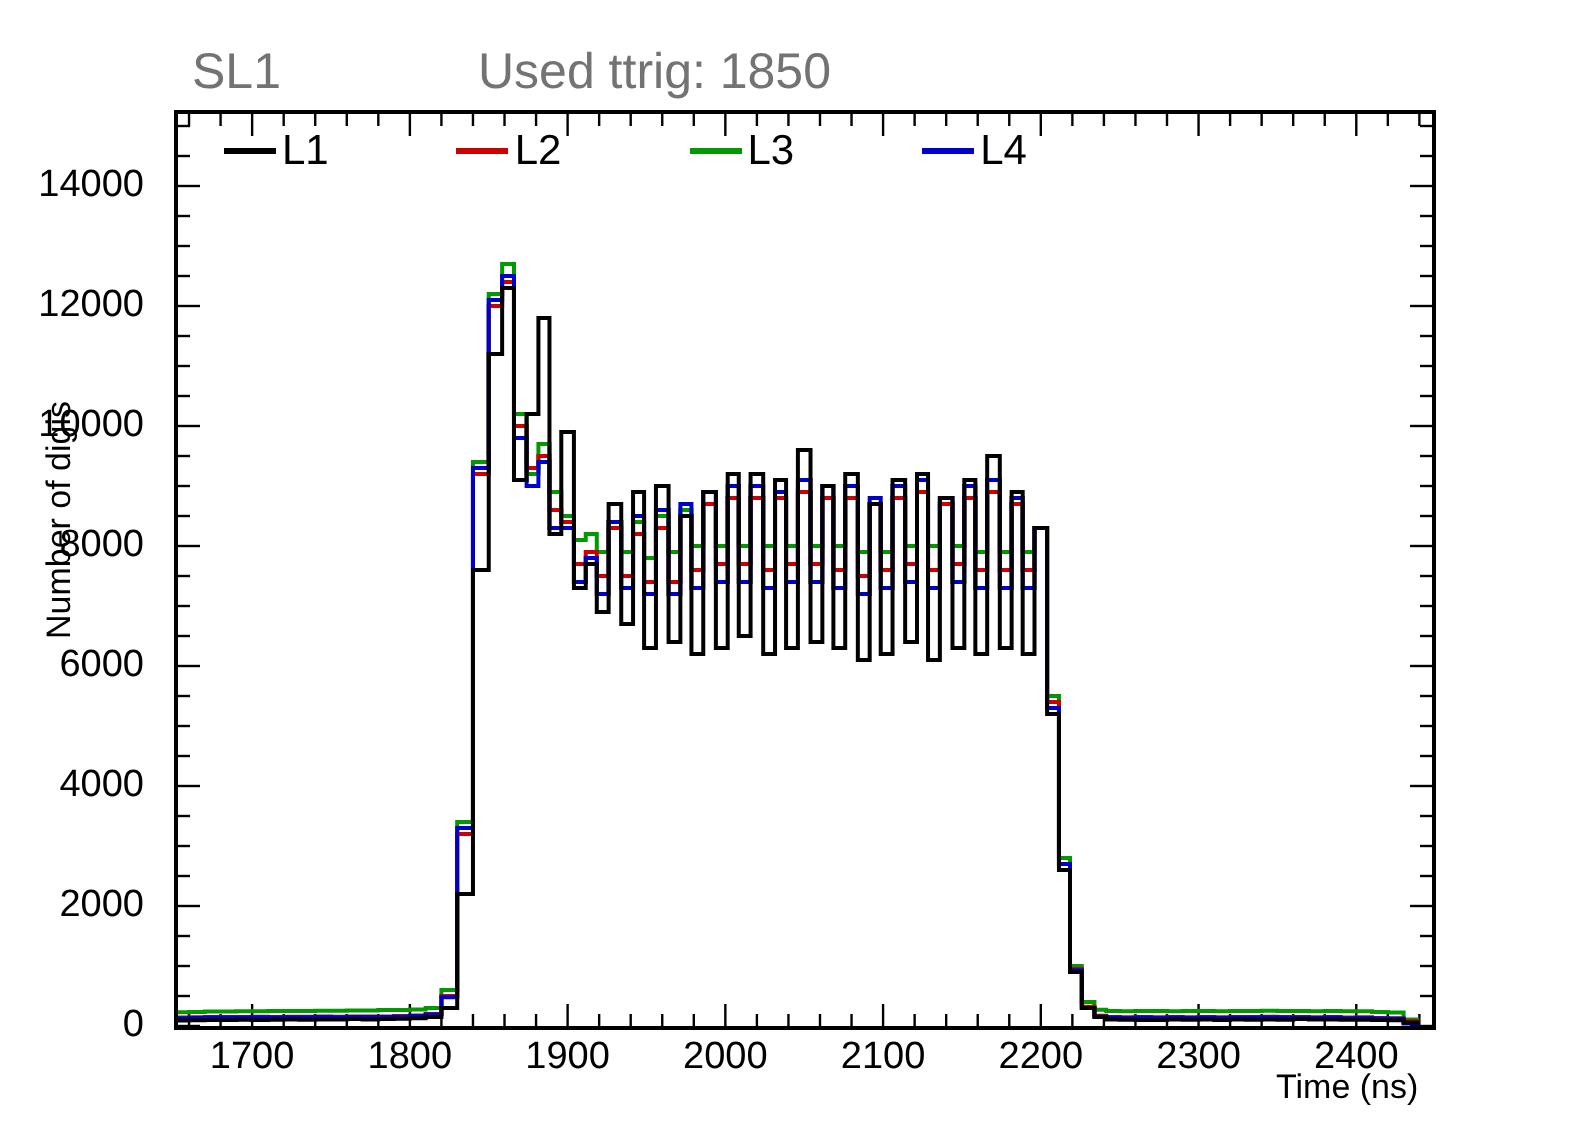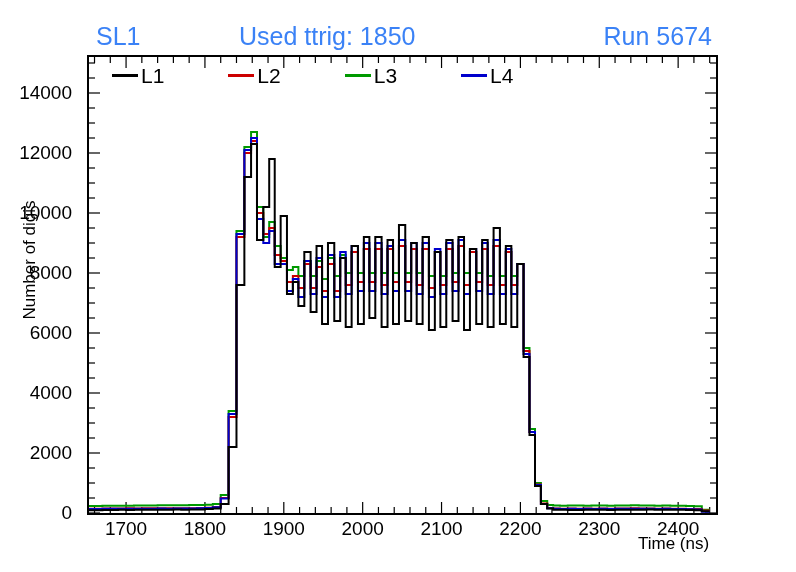--- a/index.html
+++ b/index.html
@@ -1,19 +1,19 @@
 <!DOCTYPE html>
 <html><head>
 <meta charset="utf-8">
 <style>
   html,body{margin:0;padding:0;background:#ffffff;}
   body{width:796px;height:572px;overflow:hidden;font-family:"Liberation Sans",sans-serif;color:#000;}
   #root{position:relative;width:796px;height:572px;background:#fff;}
 
-  .hdr{position:absolute;top:21px;font-size:25px;line-height:30px;color:#3b82f6;white-space:nowrap;}
+  .hdr{position:absolute;top:21px;font-size:25px;line-height:30px;color:#737373;white-space:nowrap;}
   #hdr-left{left:96px;}
   #hdr-center{left:239px;}
   #hdr-right{right:84px;}
 
   #ylabel{position:absolute;left:-80px;top:250px;width:220px;text-align:center;
           transform:rotate(-90deg);transform-origin:center center;font-size:17px;white-space:nowrap;}
   #xlabel{position:absolute;left:638px;top:534px;font-size:17px;white-space:nowrap;}
 
   #frame{position:absolute;left:87px;top:55px;width:631px;height:460px;
          border:2px solid #000;box-sizing:border-box;background:#fff;}
@@ -29,21 +29,20 @@
   .lg-line{display:inline-block;width:26px;height:3px;margin-right:3px;}
   .lg-txt{line-height:21px;}
 </style>
 </head>
 <body>
 
 <div id="root">
 
   <div class="hdr" id="hdr-left">SL1</div>
   <div class="hdr" id="hdr-center">Used ttrig: 1850</div>
-  <div class="hdr" id="hdr-right">Run 5674</div>
 
   <div id="ylabel">Number of digis</div>
   <div id="xlabel">Time (ns)</div>
 
   <div id="ytick-labels">
       <div class="ytick-lab" style="top: 513px;">0</div>
       <div class="ytick-lab" style="top: 453px;">2000</div>
       <div class="ytick-lab" style="top: 393px;">4000</div>
       <div class="ytick-lab" style="top: 333px;">6000</div>
       <div class="ytick-lab" style="top: 273px;">8000</div>

